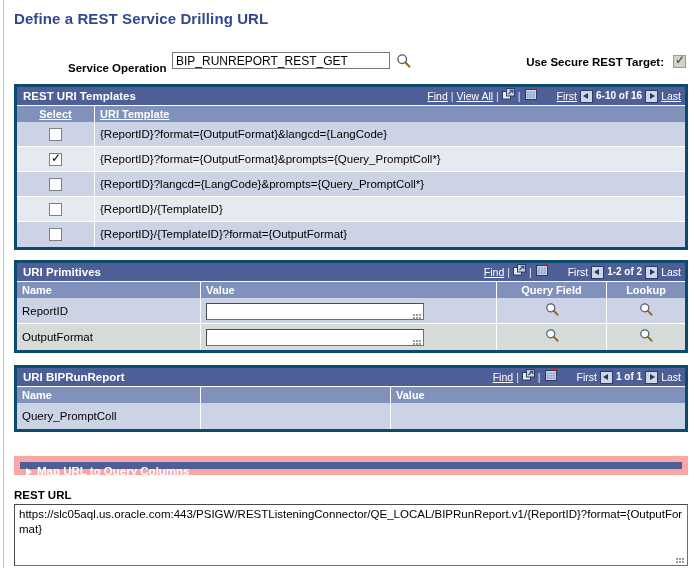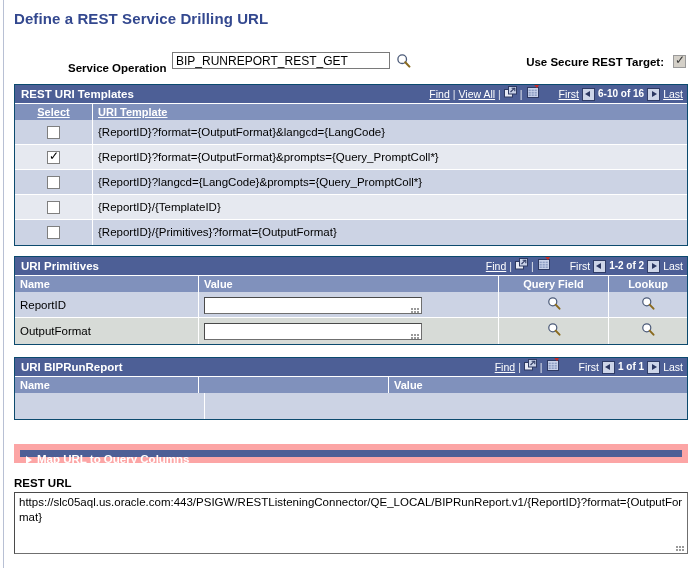--- a/index.html
+++ b/index.html
@@ -96,21 +96,21 @@
     display: block;
     margin: -2px 0 0 1px;
     font-size: 12px;
     line-height: 13px;
     color: #3a3a3a;
   }
 
   
   .grid {
     margin: 0 6px 0 8px;
-    border: 1px solid #0c4a6e;
+    border: 3px solid #0c4a6e;
     background: #7dd3fc;
     box-sizing: border-box;
   }
   .grid-title {
     position: relative;
     height: 18px;
     background: #4d5f96;
     color: #ffffff;
     font-weight: bold;
     font-size: 11.5px;
@@ -418,21 +418,21 @@
       <div class="row even">
         <div style="width:78px;text-align:center;padding-left:0;">
           <span class="chk"></span>
         </div>
         <div style="flex:1;">{ReportID}/{TemplateID}</div>
       </div>
       <div class="row odd" style="border-bottom:none;">
         <div style="width:78px;text-align:center;padding-left:0;">
           <span class="chk"></span>
         </div>
-        <div style="flex:1;">{ReportID}/{Primitives}?format={OutputFormat}</div>
+        <div style="flex:1;">{ReportID}/{TemplateID}?format={OutputFormat}</div>
       </div>
     </div>
 
     <div class="grid" style="margin-top:10px;">
       <div class="grid-title">
         <span>URI Primitives</span>
         <span class="grid-tools">
           <a>Find</a>
           <span class="sep">|</span>
           <span class="icon-popout">
@@ -567,20 +567,21 @@
         </span>
       </div>
 
       <div class="col-head">
         <div style="width:184px;">Name</div>
         <div style="width:190px;"></div>
         <div style="flex:1;">Value</div>
       </div>
 
       <div class="row odd" style="border-bottom:none;height:26px;line-height:26px;">
+        <div style="width:184px;">Query_PromptColl</div>
         <div style="width:190px;"></div>
         <div style="flex:1;"></div>
       </div>
     </div>
 
     <div class="collapsible" style="margin-top:24px;">
       <span class="tri"></span><span>Map URL to Query Columns</span>
     </div>
 
     <div class="resturl-label">REST URL</div>

